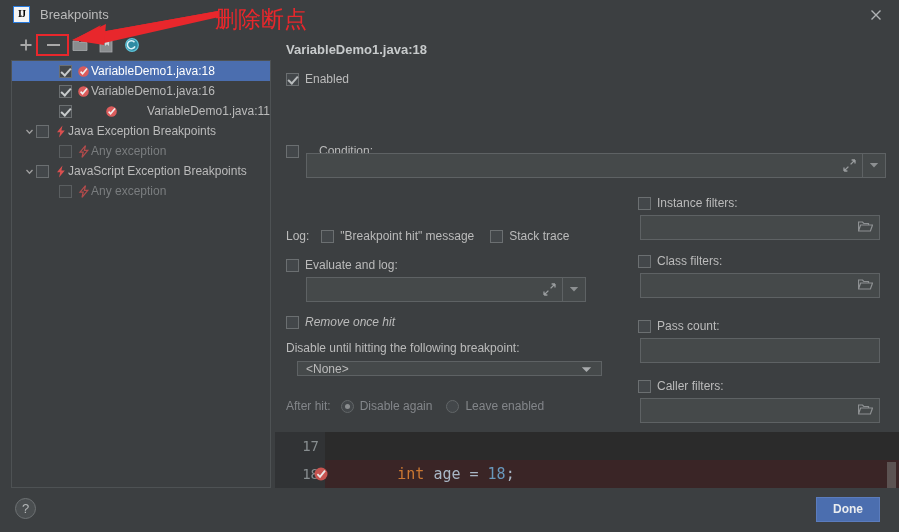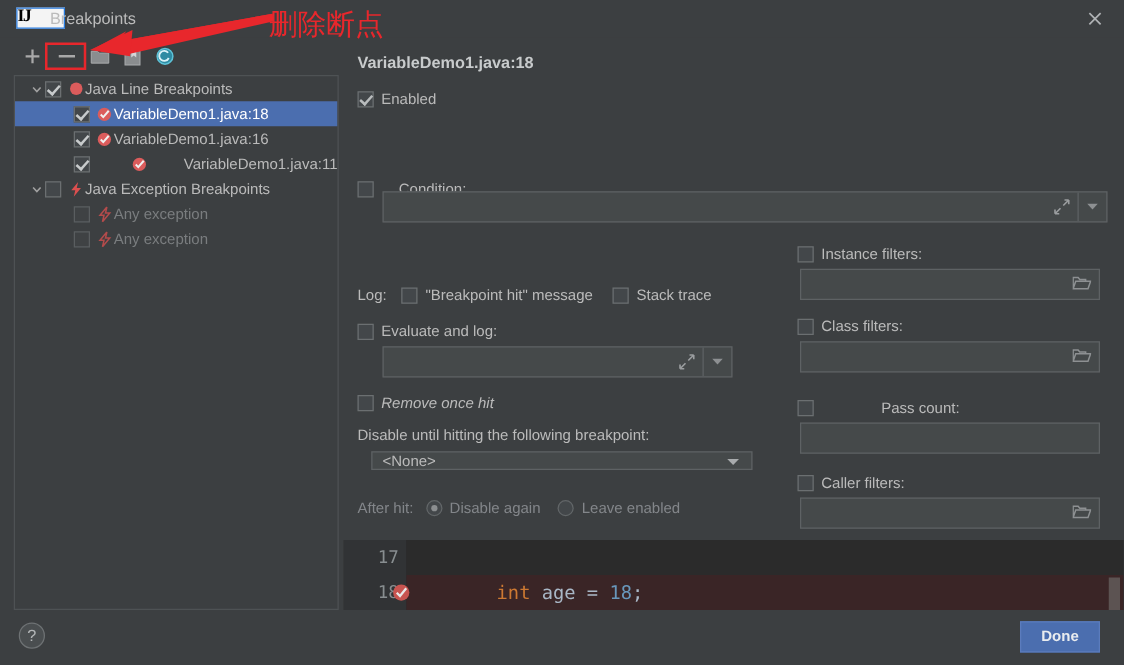--- a/index.html
+++ b/index.html
@@ -17,26 +17,26 @@
     font-size: 12px;
   }
 
   
   .titlebar {
     position: absolute; left: 0; top: 0; width: 899px; height: 30px;
     background: #3c3f41;
   }
   .ij-logo {
     position: absolute; left: 13px; top: 6px;
-    width: 39px; height: 17px;
+    width: 17px; height: 17px;
     background: #f4f4f4;
     border: 1.5px solid #287bde;
     box-sizing: border-box;
-    color: #000; font-size: 14px; font-weight: bold;
-    line-height: 13px; text-align: left;
+    color: #000; font-size: 10px; font-weight: bold;
+    line-height: 13px; text-align: center;
     font-family: "Liberation Serif", serif;
     letter-spacing: -1px;
   }
   .window-title {
     position: absolute; left: 40px; top: 7px;
     font-size: 13px; color: #bbbbbb;
   }
   .close-btn {
     position: absolute; right: 14px; top: 6px;
     width: 18px; height: 18px;
@@ -303,93 +303,93 @@
       <svg width="16" height="16" viewBox="0 0 16 16">
         <circle cx="8" cy="8" r="6.3" fill="#2e8ba3" stroke="#5ec3d8" stroke-width="1.2"></circle>
         <path d="M10.5 5.2 A4 4 0 1 0 11 9.4" stroke="#d8f2f8" stroke-width="1.5" fill="none"></path>
       </svg>
     </div>
   </div>
   <div class="minus-box"></div>
 
   <div class="tree-panel">
 
+
+    <div class="tree-row selected" style="padding-left:47px;">
+      <span class="cb checked"></span>
+      <span class="bp-icon">
+        <svg width="13" height="13" viewBox="0 0 13 13">
+          <circle cx="6.5" cy="6.5" r="5.3" fill="#db5c5c"></circle>
+          <path d="M3.6 6.6 L5.6 8.7 L10 3.6" stroke="#f0f0f0" stroke-width="1.6" fill="none"></path>
+        </svg>
+      </span>
+      <span class="tree-label">VariableDemo1.java:18</span>
+    </div>
+
+    <div class="tree-row" style="padding-left:47px;">
+      <span class="cb checked"></span>
+      <span class="bp-icon">
+        <svg width="13" height="13" viewBox="0 0 13 13">
+          <circle cx="6.5" cy="6.5" r="5.3" fill="#db5c5c"></circle>
+          <path d="M3.6 6.6 L5.6 8.7 L10 3.6" stroke="#f0f0f0" stroke-width="1.6" fill="none"></path>
+        </svg>
+      </span>
+      <span class="tree-label">VariableDemo1.java:16</span>
+    </div>
+
+    <div class="tree-row" style="padding-left:47px;justify-content:space-between;">
+      <span class="cb checked"></span>
+      <span class="bp-icon">
+        <svg width="13" height="13" viewBox="0 0 13 13">
+          <circle cx="6.5" cy="6.5" r="5.3" fill="#db5c5c"></circle>
+          <path d="M3.6 6.6 L5.6 8.7 L10 3.6" stroke="#f0f0f0" stroke-width="1.6" fill="none"></path>
+        </svg>
+      </span>
+      <span class="tree-label">VariableDemo1.java:11</span>
+    </div>
+
     <div class="tree-row" style="padding-left:10px;">
       <span class="tw">
         <svg width="9" height="9" viewBox="0 0 9 9">
             <path d="M1.5 3 L4.5 6.2 L7.5 3" stroke="#a0a0a0" stroke-width="1.3" fill="none"></path>
           </svg>
       </span>
-      <span class="cb checked"></span>
-      <span class="bp-icon">
-        <svg width="12" height="12" viewBox="0 0 12 12">
-            <circle cx="6" cy="6" r="5" fill="#db5c5c"></circle>
-          </svg>
-      </span>
-      <span class="tree-label">Java Line Breakpoints</span>
-    </div>
-
-    <div class="tree-row selected" style="padding-left:47px;">
-      <span class="cb checked"></span>
-      <span class="bp-icon">
-        <svg width="13" height="13" viewBox="0 0 13 13">
-          <circle cx="6.5" cy="6.5" r="5.3" fill="#db5c5c"></circle>
-          <path d="M3.6 6.6 L5.6 8.7 L10 3.6" stroke="#f0f0f0" stroke-width="1.6" fill="none"></path>
-        </svg>
-      </span>
-      <span class="tree-label">VariableDemo1.java:18</span>
+      <span class="cb"></span>
+      <span class="bp-icon">
+        <svg width="12" height="13" viewBox="0 0 12 13">
+            <path d="M7.5 0.6 L2 7.2 L5.2 7.2 L4 12.4 L9.8 5.4 L6.4 5.4 Z" fill="#db4f4f"></path>
+          </svg>
+      </span>
+      <span class="tree-label">Java Exception Breakpoints</span>
     </div>
 
     <div class="tree-row" style="padding-left:47px;">
-      <span class="cb checked"></span>
-      <span class="bp-icon">
-        <svg width="13" height="13" viewBox="0 0 13 13">
-          <circle cx="6.5" cy="6.5" r="5.3" fill="#db5c5c"></circle>
-          <path d="M3.6 6.6 L5.6 8.7 L10 3.6" stroke="#f0f0f0" stroke-width="1.6" fill="none"></path>
-        </svg>
-      </span>
-      <span class="tree-label">VariableDemo1.java:16</span>
-    </div>
-
-    <div class="tree-row" style="padding-left:47px;justify-content:space-between;">
-      <span class="cb checked"></span>
-      <span class="bp-icon">
-        <svg width="13" height="13" viewBox="0 0 13 13">
-          <circle cx="6.5" cy="6.5" r="5.3" fill="#db5c5c"></circle>
-          <path d="M3.6 6.6 L5.6 8.7 L10 3.6" stroke="#f0f0f0" stroke-width="1.6" fill="none"></path>
-        </svg>
-      </span>
-      <span class="tree-label">VariableDemo1.java:11</span>
+      <span class="cb dim"></span>
+      <span class="bp-icon">
+        <svg width="12" height="13" viewBox="0 0 12 13" opacity="0.75">
+            <path d="M7.5 0.6 L2 7.2 L5.2 7.2 L4 12.4 L9.8 5.4 L6.4 5.4 Z" fill="none" stroke="#db4f4f" stroke-width="1.2"></path>
+          </svg>
+      </span>
+      <span class="tree-label dim">Any exception</span>
     </div>
 
     <div class="tree-row" style="padding-left:10px;">
       <span class="tw">
         <svg width="9" height="9" viewBox="0 0 9 9">
             <path d="M1.5 3 L4.5 6.2 L7.5 3" stroke="#a0a0a0" stroke-width="1.3" fill="none"></path>
           </svg>
       </span>
       <span class="cb"></span>
       <span class="bp-icon">
         <svg width="12" height="13" viewBox="0 0 12 13">
             <path d="M7.5 0.6 L2 7.2 L5.2 7.2 L4 12.4 L9.8 5.4 L6.4 5.4 Z" fill="#db4f4f"></path>
           </svg>
       </span>
-      <span class="tree-label">Java Exception Breakpoints</span>
-    </div>
-
-    <div class="tree-row" style="padding-left:47px;">
-      <span class="cb dim"></span>
-      <span class="bp-icon">
-        <svg width="12" height="13" viewBox="0 0 12 13" opacity="0.75">
-            <path d="M7.5 0.6 L2 7.2 L5.2 7.2 L4 12.4 L9.8 5.4 L6.4 5.4 Z" fill="none" stroke="#db4f4f" stroke-width="1.2"></path>
-          </svg>
-      </span>
-      <span class="tree-label dim">Any exception</span>
-    </div>
-
+      <span class="tree-label">JavaScript Exception Breakpoints</span>
+    </div>
 
     <div class="tree-row" style="padding-left:47px;">
       <span class="cb dim"></span>
       <span class="bp-icon">
         <svg width="12" height="13" viewBox="0 0 12 13" opacity="0.75">
             <path d="M7.5 0.6 L2 7.2 L5.2 7.2 L4 12.4 L9.8 5.4 L6.4 5.4 Z" fill="none" stroke="#db4f4f" stroke-width="1.2"></path>
           </svg>
       </span>
       <span class="tree-label dim">Any exception</span>
     </div>
@@ -498,21 +498,21 @@
     </div>
     <div class="field" style="left:360px; top:237px; width:240px;">
       <span style="position:absolute;left:6px;top:4px;font-size:12px;"></span>
       <span class="folder-btn">
         <svg width="15" height="12" viewBox="0 0 15 12">
             <path d="M0.5 10.5 L2.6 4.5 L14.5 4.5 L12.4 10.5 Z M0.5 10.5 L0.5 1.5 L4.5 1.5 L5.8 3 L10.5 3 L10.5 4.5" fill="none" stroke="#8d9092" stroke-width="1.2"></path>
           </svg>
       </span>
     </div>
 
-    <div class="row" style="left:358px; top:283px;gap:48px;">
+    <div class="row" style="left:358px; top:283px;">
       <span class="ck"></span>
       <span class="lbl">Pass count:</span>
     </div>
     <div class="field" style="left:360px; top:302px; width:240px;">
       <span style="position:absolute;left:6px;top:4px;font-size:12px;"></span>
     </div>
 
     <div class="row" style="left:358px; top:343px;">
       <span class="ck"></span>
       <span class="lbl">Caller filters:</span>

